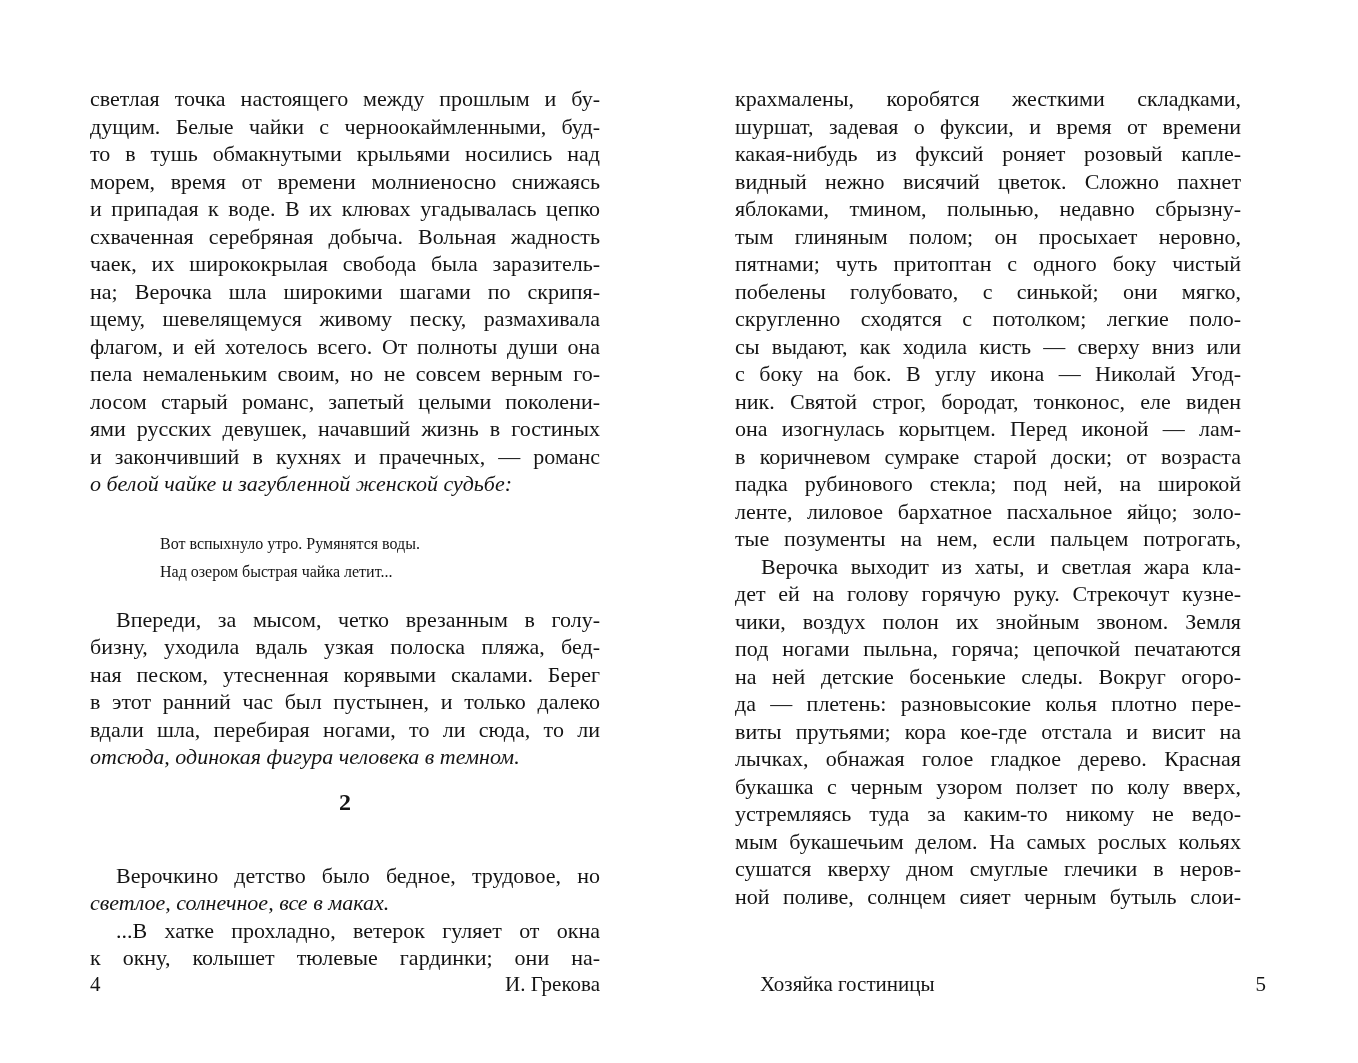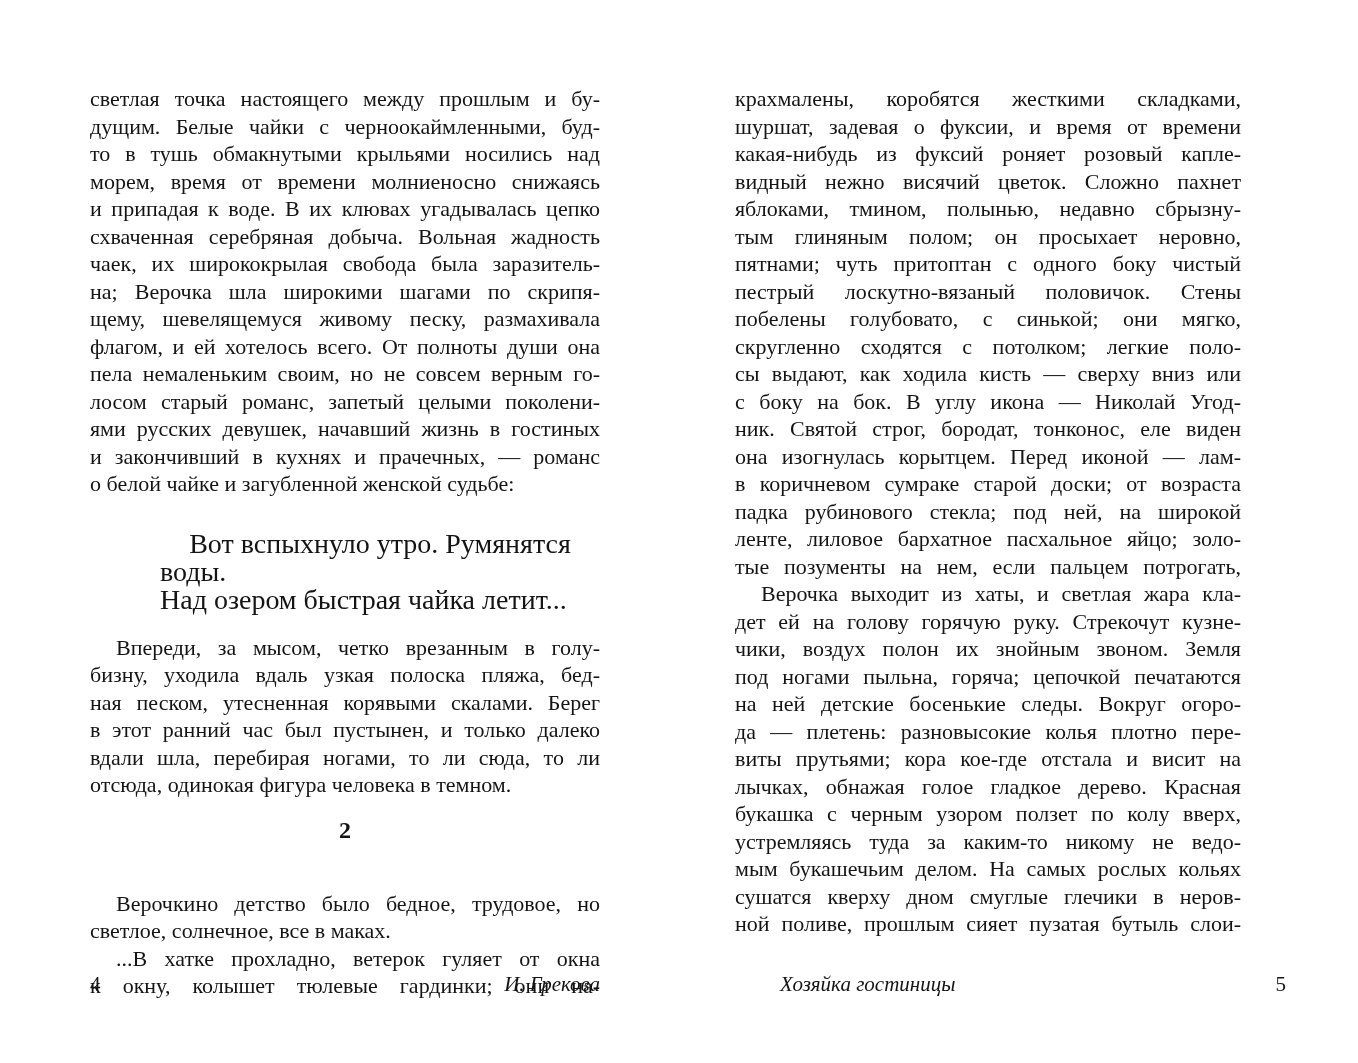--- a/index.html
+++ b/index.html
@@ -24,26 +24,26 @@
   #left-text  { left: 90px;  width: 510px; }
   #right-text { left: 735px; width: 506px; }
 
   .line {
     font-size: 22px;
     line-height: 27.5px;
     text-align: justify;
     text-align-last: justify;
     white-space: normal;
   }
-  .line.flush-left { text-align-last: left; }
+  .line.flush-left { text-align-last: left; font-style: italic; }
   .line.indent { text-indent: 26px; }
 
   .block-verse { margin: 32px 0 0 70px; }
   .block-verse .line {
-    font-size: 28px;
+    font-size: 16px;
     line-height: 28px;
     text-align: center;
     text-align-last: left;
   }
 
   .block-heading {
     font-size: 24px;
     font-weight: bold;
     text-align: center;
     line-height: 30px;
@@ -56,22 +56,22 @@
 
   .footer {
     position: absolute;
     top: 972px;
     display: flex;
     justify-content: space-between;
     align-items: baseline;
     font-size: 21px;
   }
   #footer-left  { left: 90px;  width: 510px; }
-  #footer-right { left: 780px; width: 506px; }
-  .running-title { font-style: italic; }
+  #footer-right { left: 760px; width: 506px; }
+  .running-title { }
   .page-num { font-style: normal; }
 </style>
 </head>
 <body>
 
 <div class="canvas">
 
   <div id="left-text" class="page-text">
       <div class="block block-paragraph">
         <div class="line">светлая точка настоящего между прошлым и бу-</div>
@@ -114,21 +114,20 @@
     </div>
   <div id="right-text" class="page-text">
       <div class="block block-paragraph">
         <div class="line">крахмалены, коробятся жесткими складками,</div>
         <div class="line">шуршат, задевая о фуксии, и время от времени</div>
         <div class="line">какая-нибудь из фуксий роняет розовый капле-</div>
         <div class="line">видный нежно висячий цветок. Сложно пахнет</div>
         <div class="line">яблоками, тмином, полынью, недавно сбрызну-</div>
         <div class="line">тым глиняным полом; он просыхает неровно,</div>
         <div class="line">пятнами; чуть притоптан с одного боку чистый</div>
-        <div class="line">пестрый лоскутно-вязаный половичок. Стены</div>
         <div class="line">побелены голубовато, с синькой; они мягко,</div>
         <div class="line">скругленно сходятся с потолком; легкие поло-</div>
         <div class="line">сы выдают, как ходила кисть — сверху вниз или</div>
         <div class="line">с боку на бок. В углу икона — Николай Угод-</div>
         <div class="line">ник. Святой строг, бородат, тонконос, еле виден</div>
         <div class="line">она изогнулась корытцем. Перед иконой — лам-</div>
         <div class="line">в коричневом сумраке старой доски; от возраста</div>
         <div class="line">падка рубинового стекла; под ней, на широкой</div>
         <div class="line">ленте, лиловое бархатное пасхальное яйцо; золо-</div>
         <div class="line">тые позументы на нем, если пальцем потрогать,</div>
@@ -139,21 +138,21 @@
         <div class="line">чики, воздух полон их знойным звоном. Земля</div>
         <div class="line">под ногами пыльна, горяча; цепочкой печатаются</div>
         <div class="line">на ней детские босенькие следы. Вокруг огоро-</div>
         <div class="line">да — плетень: разновысокие колья плотно пере-</div>
         <div class="line">виты прутьями; кора кое-где отстала и висит на</div>
         <div class="line">лычках, обнажая голое гладкое дерево. Красная</div>
         <div class="line">букашка с черным узором ползет по колу вверх,</div>
         <div class="line">устремляясь туда за каким-то никому не ведо-</div>
         <div class="line">мым букашечьим делом. На самых рослых кольях</div>
         <div class="line">сушатся кверху дном смуглые глечики в неров-</div>
-        <div class="line">ной поливе, прошлым сияет пузатая бутыль слои-</div>
+        <div class="line">ной поливе, солнцем сияет черным бутыль слои-</div>
       </div>
     </div>
 
   <div id="footer-left" class="footer">
     <span class="page-num">4</span>
     <span class="running-title">И. Грекова</span>
   </div>
 
   <div id="footer-right" class="footer">
     <span class="running-title">Хозяйка гостиницы</span>

